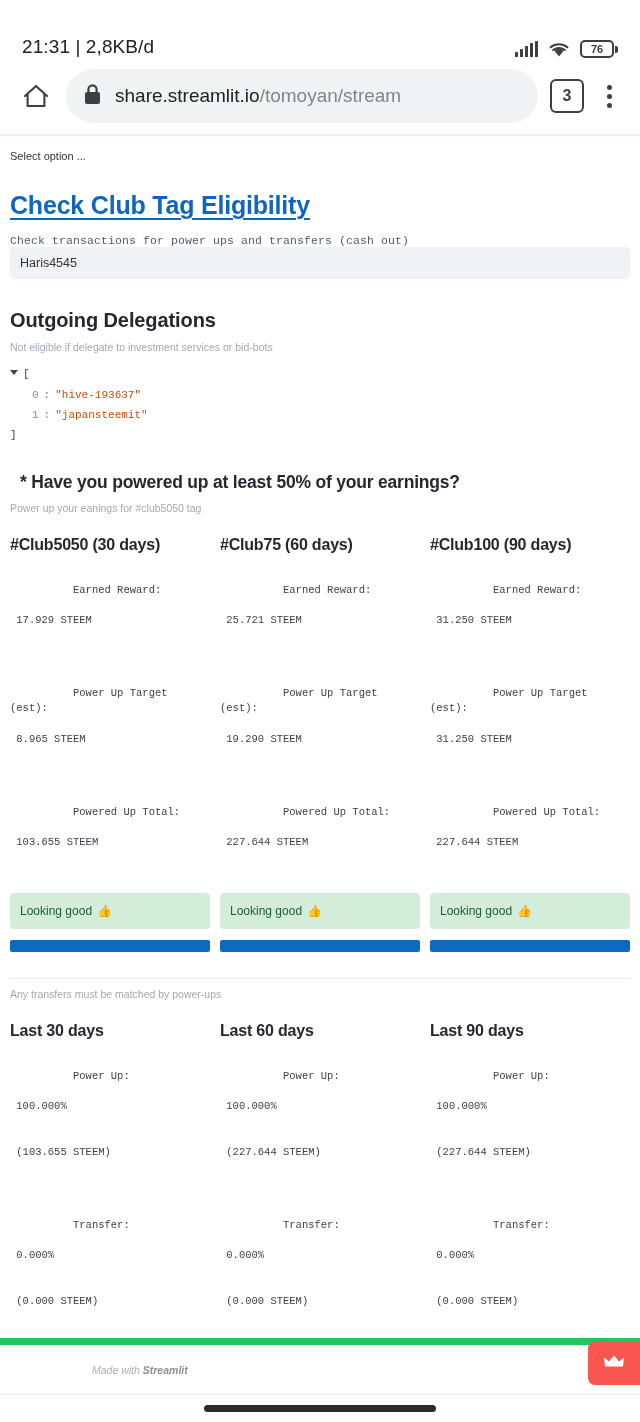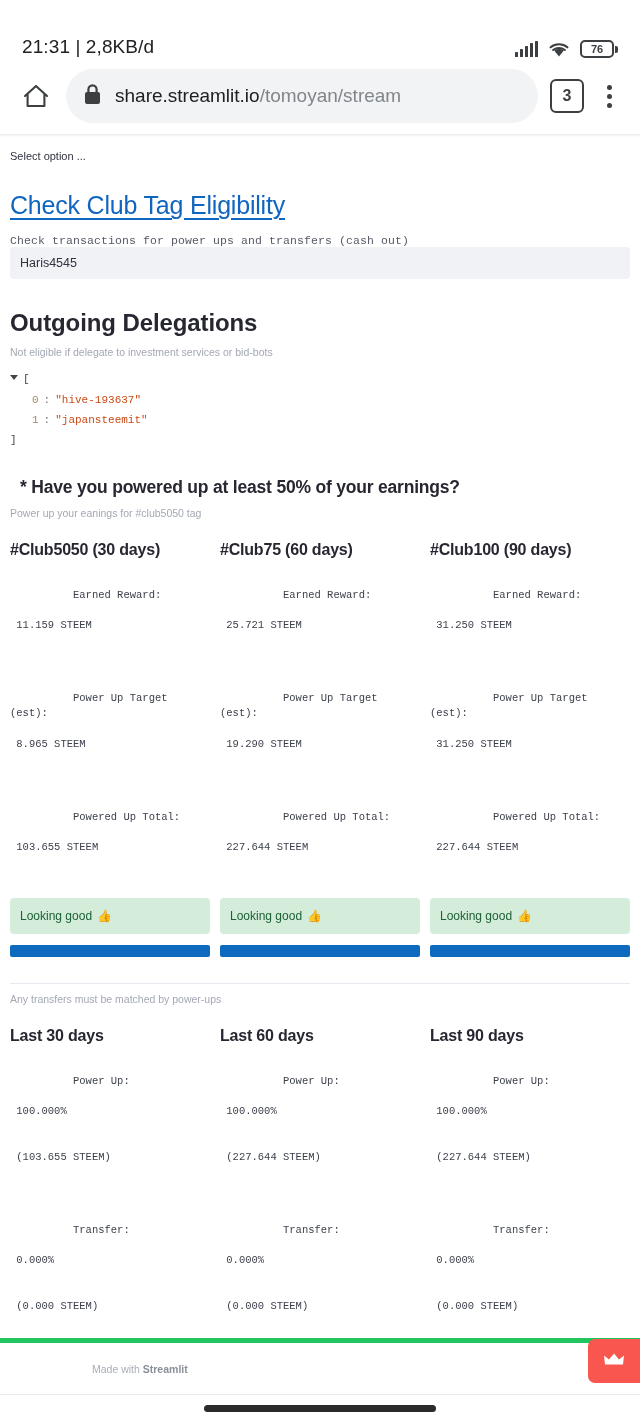--- a/index.html
+++ b/index.html
@@ -91,31 +91,31 @@
     display:flex; align-items:center; padding:0 10px;
     font-size:12.5px; color:#31333f; justify-content:space-between;
   }
   .chevron {
     width:0; height:0; border-left:4px solid transparent;
     border-right:4px solid transparent; border-top:5px solid #44474f;
     margin-right:4px;
   }
 
   h1.title {
-    font-size:25px; color:#1065c0; font-weight:400;
+    font-size:25px; color:#1065c0; font-weight:700;
     text-decoration:underline; text-decoration-thickness:2px;
     text-underline-offset:4px; margin-top:28px; letter-spacing:-0.2px;
   }
   .mono-caption {
     font-family:"Liberation Mono", monospace;
     font-size:11.5px; color:#555a66; margin-top:14px; letter-spacing:0.1px;
   }
 
   h2.section {
-    font-size:24px; color:#262730; font-weight:600;
+    font-size:20px; color:#262730; font-weight:600;
     margin-top:30px; letter-spacing:-0.1px;
   }
   .caption {
     font-size:10.5px; color:#a3a8b4; margin-top:9px;
   }
 
   
   .jsonview {
     font-family:"Liberation Mono", monospace;
     font-size:11px; line-height:1.85; margin-top:11px; color:#444;
@@ -163,21 +163,21 @@
   }
 
   .divider {
     height:1px; background:#e6e9ef; margin:26px 0 0 0;
   }
 
   
   .footer {
     position:absolute; left:0; bottom:28px; width:640px;
     height:56px; display:flex; align-items:center;
-    border-top:5px solid #22c55e; background:#ffffff;
+    border-top:7px solid #22c55e; background:#ffffff;font-style:italic;
   }
   .madewith {
     font-size:10.5px; color:#a9aeb8; margin-left:92px;
   }
   .madewith b { color:#8a8f99; font-weight:600; }
   .crown-badge {
     position:absolute; right:0; top:-4px;
     width:52px; height:44px; background:#f9564f;
     border-radius:7px 0 0 7px; display:flex;
     align-items:center; justify-content:center;
@@ -286,21 +286,21 @@
 
     <h3 class="qtitle">* Have you powered up at least 50% of your earnings?</h3>
     <div class="caption">Power up your eanings for #club5050 tag</div>
 
     <div class="cols">
 
       <div class="col">
         <h4>#Club5050 (30 days)</h4>
         <div class="metric">
           <span>Earned Reward:</span>
-          <span class="v"> 11.159 STEEM</span>
+          <span class="v"> 17.929 STEEM</span>
         </div>
         <div class="metric">
           <span>Power Up Target (est):</span>
           <span class="v"> 8.965 STEEM</span>
         </div>
         <div class="metric">
           <span>Powered Up Total:</span>
           <span class="v"> 103.655 STEEM</span>
         </div>
         <div class="successbox">

